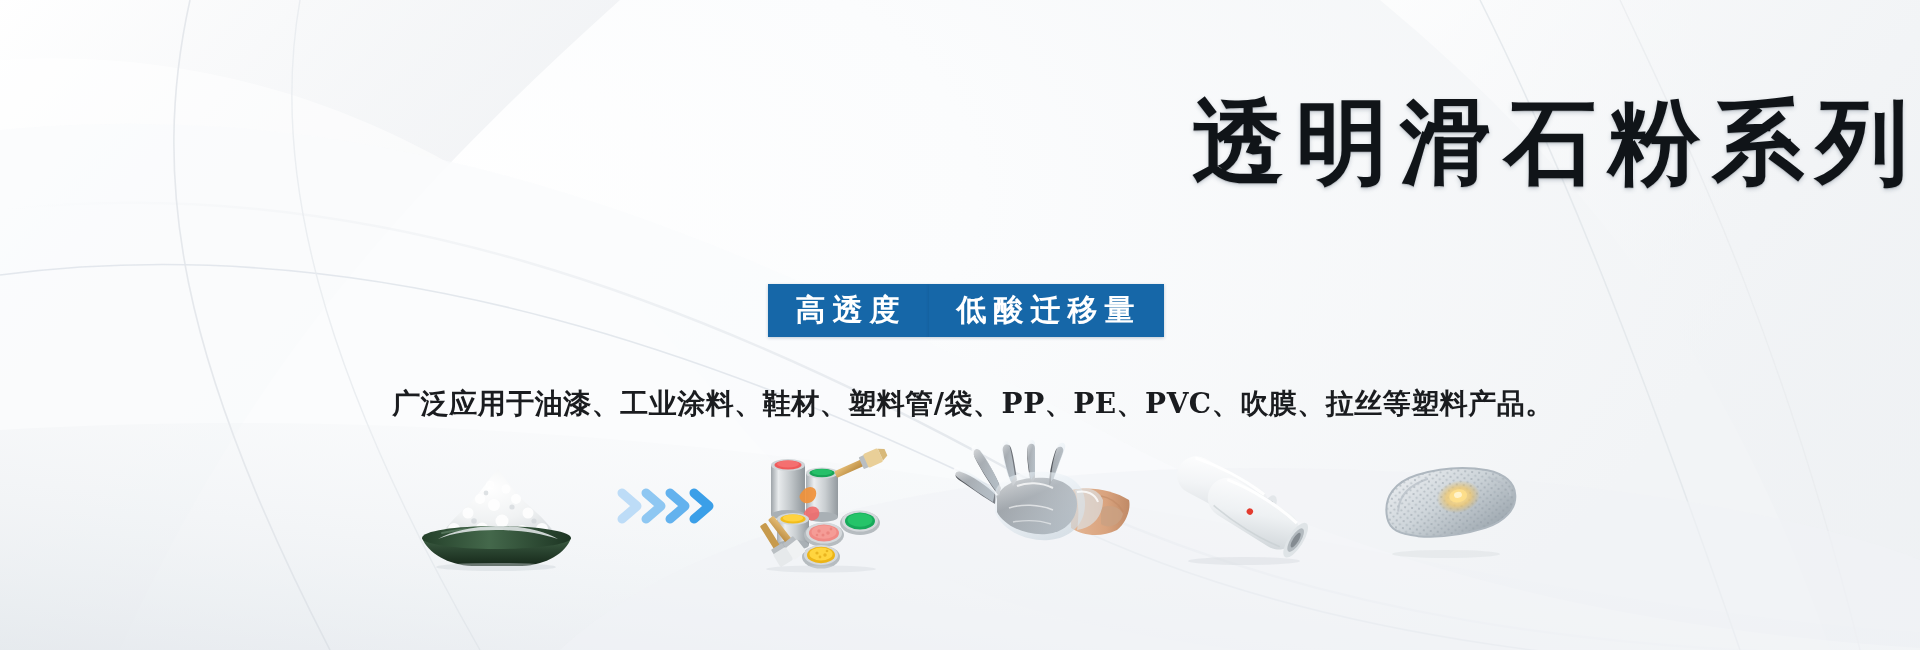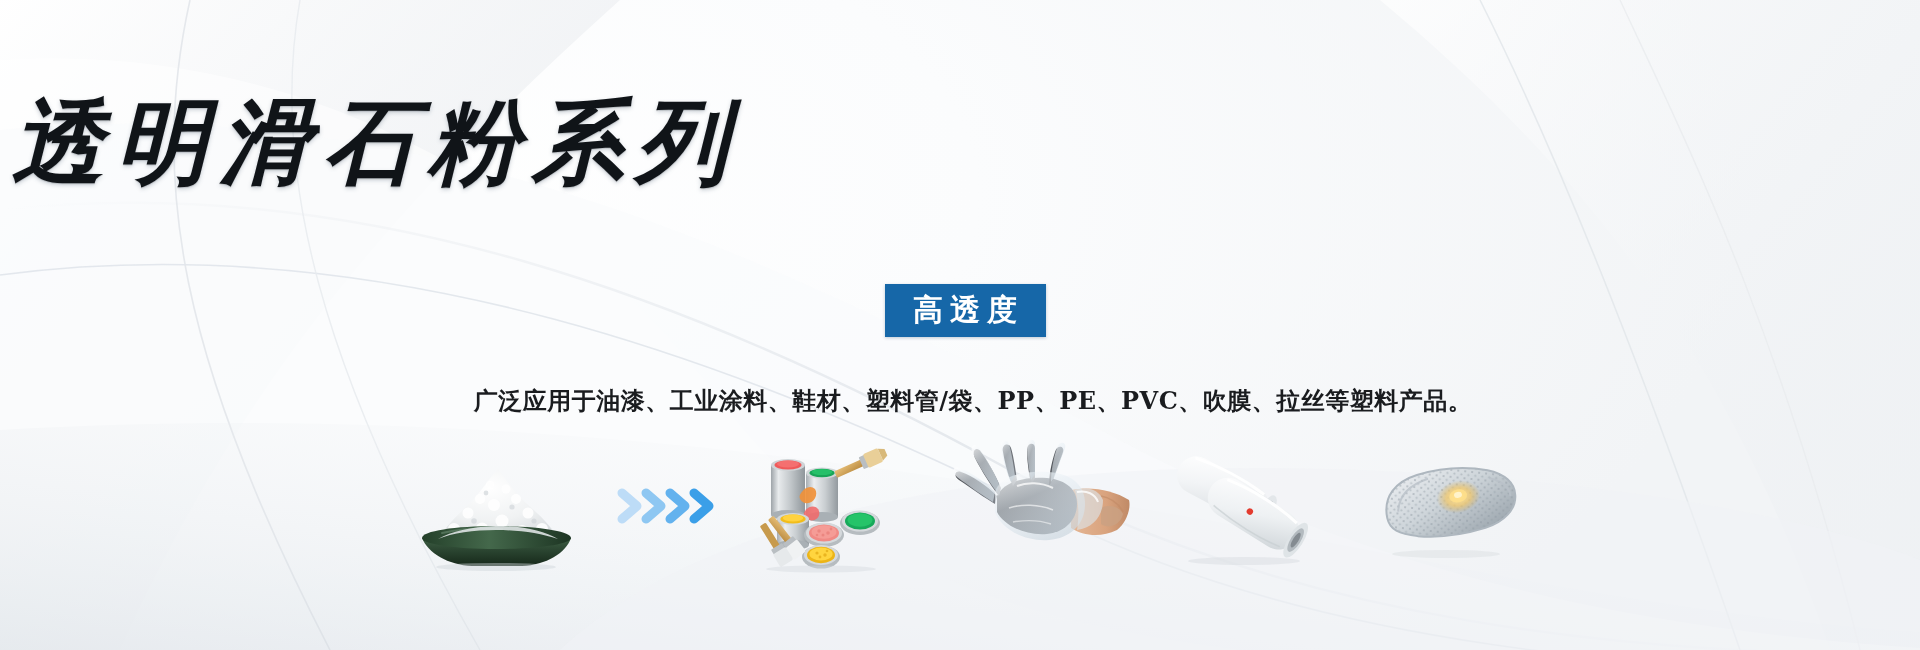--- a/index.html
+++ b/index.html
@@ -22,31 +22,30 @@
   }
 
   
   .bg-swoosh { position:absolute; inset:0; width:1920px; height:650px; pointer-events:none; }
 
   
   .title {
     position:absolute;
     left:0; right:0;
     top:96px;
-    text-align:left;
+    text-align:right;
     font-family:"DejaVu Serif", serif;
     font-size:92px;
     line-height:1.02;
     font-weight:700;
     letter-spacing:12px;
     color:#101418;
     text-shadow:0 2px 4px rgba(90,105,125,0.30), 0 1px 1px rgba(0,0,0,0.15);
     white-space:nowrap;
     padding-left:12px;
-    font-style:italic;
   }
 
   
   .badges {
     position:absolute;
     left:0; right:0;
     top:284px;
     display:flex;
     justify-content:center;
     align-items:center;
@@ -65,21 +64,21 @@
     box-shadow:0 1px 3px rgba(20,60,100,0.25);
   }
 
   
   .desc {
     position:absolute;
     left:16px; right:0;
     top:385px;
     text-align:center;
     font-family:"DejaVu Serif", serif;
-    font-size:24px;
+    font-size:28px;
     letter-spacing:0.5px;
     color:#1a1c1f;
     white-space:nowrap;
     font-weight:600;
     padding-left:10px;
   }
 
   
   .strip {
     position:absolute;
@@ -151,20 +150,21 @@
     <path d="M1480,0 C1560,160 1640,360 1740,650" fill="none" stroke="#e2e6ea" stroke-width="1.5" opacity="0.85"></path>
     <path d="M1620,0 C1690,150 1780,330 1860,650" fill="none" stroke="#e8ebee" stroke-width="1.3" opacity="0.8"></path>
     <path d="M0,430 C500,400 960,470 1420,560 C1620,600 1800,625 1920,632 L1920,650 L0,650 Z" fill="url(#gD)"></path>
     <path d="M560,650 C700,520 980,455 1360,470 C1620,480 1820,520 1920,560 L1920,650 Z" fill="#f1f3f5" opacity="0.55"></path>
   </svg>
 
   <div class="title">透明滑石粉系列</div>
 
   <div class="badges">
     <div class="badge">高透度</div>
+    <div class="badge">低酸迁移量</div>
   </div>
 
   <div class="desc">广泛应用于油漆、工业涂料、鞋材、塑料管/袋、PP、PE、PVC、吹膜、拉丝等塑料产品。</div>
 
   <div class="strip">
 
     <div class="strip-item si-bowl">
       <svg width="205" height="130" viewBox="0 0 205 130">
         <defs>
           <linearGradient id="bowlG" x1="0" y1="0" x2="0" y2="1">

